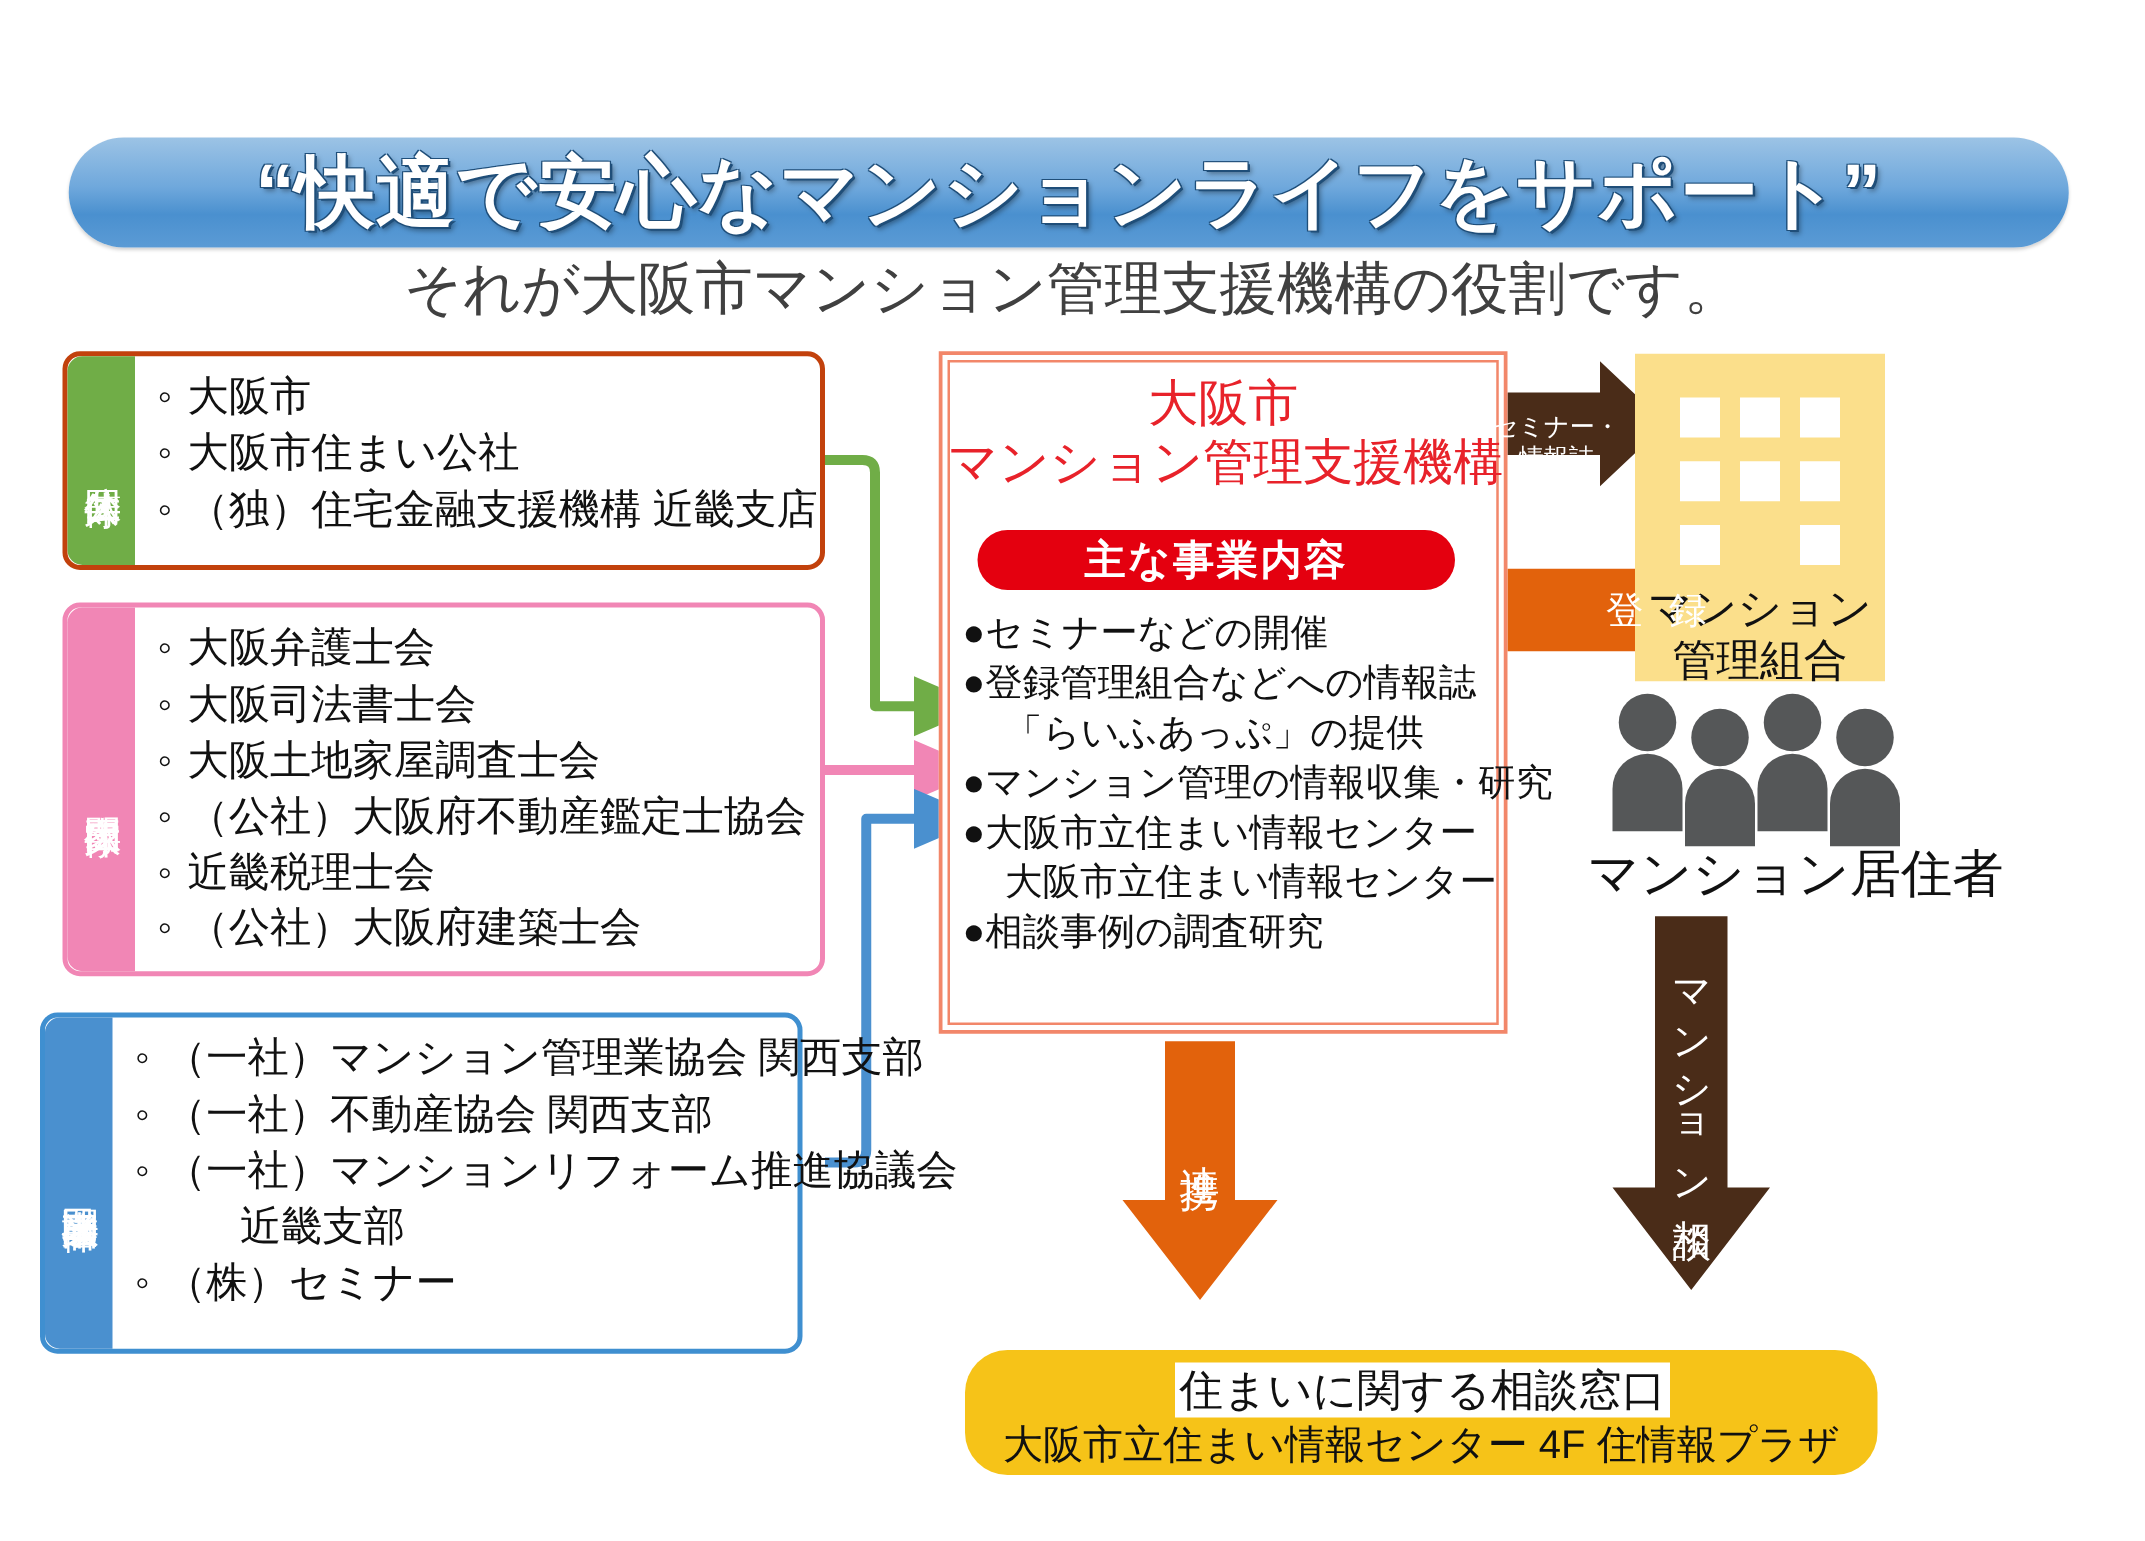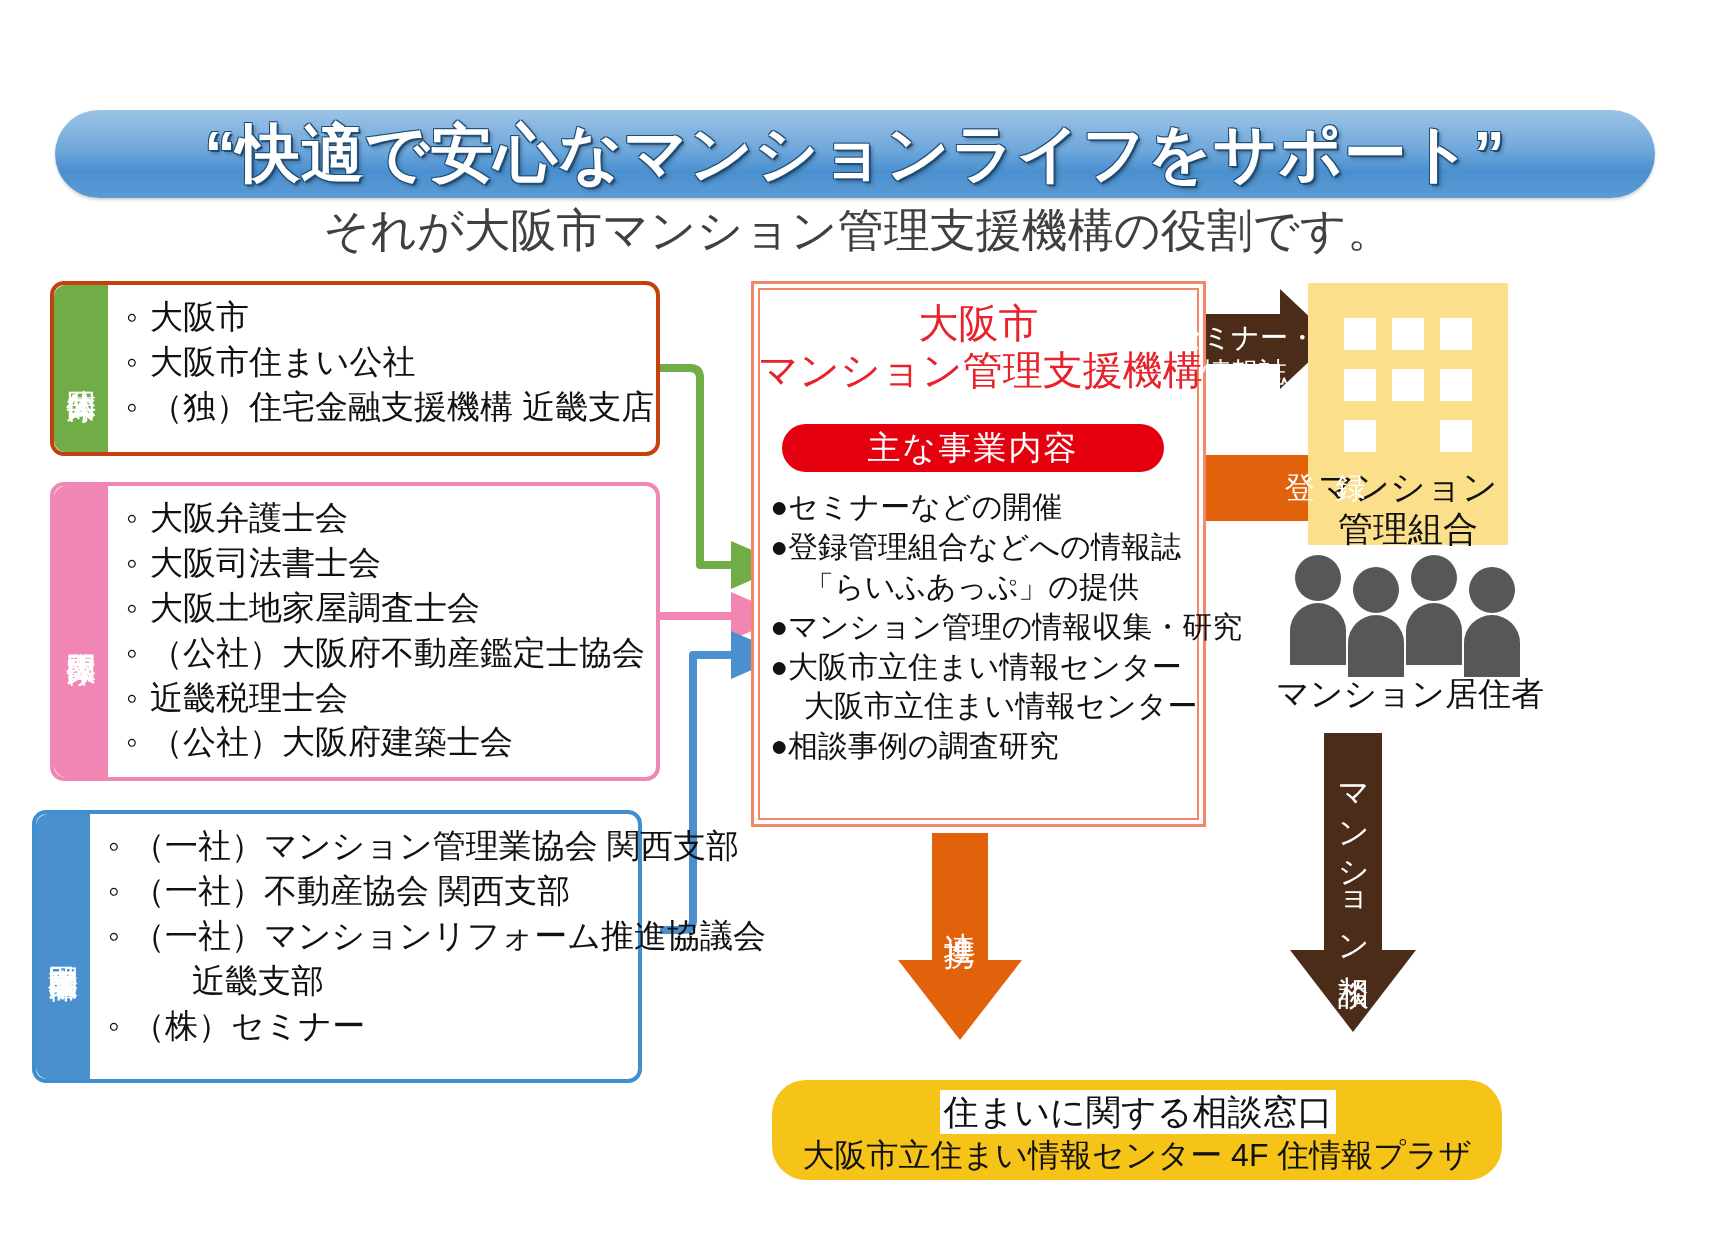--- a/index.html
+++ b/index.html
@@ -68,21 +68,21 @@
   #center-panel-inner{
     position:absolute;left:758px;top:288px;width:441px;height:532px;
     border:2px solid #f2876a;box-sizing:border-box;background:#fff;
   }
   .org-name{
     position:absolute;left:758px;top:300px;width:441px;
     text-align:center;color:#e8222a;font-size:40px;line-height:1.18;font-weight:500;white-space:nowrap;
   }
   .pill-red{
     position:absolute;left:782px;top:424px;width:382px;height:48px;border-radius:24px;
-    background:#e4000f;display:flex;align-items:center;justify-content:center;
+    background:#e4000f;display:flex;align-items:center;justify-content:center;font-weight:bold;
   }
   .pill-red span{color:#fff;font-size:33px;letter-spacing:2px;}
   .svc{position:absolute;left:770px;top:487px;width:425px;}
   .svc ul{list-style:none;margin:0;padding:0;}
   .svc li{font-size:30px;line-height:1.33;white-space:nowrap;color:#111;}
   .svc li.cont{padding-left:34px;}
 
   
   #building{
     position:absolute;left:1308px;top:283px;width:200px;height:262px;
@@ -92,28 +92,28 @@
   #bld-label{
     position:absolute;left:1288px;top:466px;width:240px;text-align:center;
     font-size:35px;line-height:1.2;color:#111;white-space:nowrap;
   }
   #residents{position:absolute;left:1293px;top:545px;width:230px;height:120px;}
   .person{position:absolute;}
   .person .head{width:46px;height:46px;border-radius:50%;background:#555758;}
   .person .body{width:56px;height:62px;border-radius:28px 28px 0 0;background:#555758;margin-left:-5px;margin-top:2px;}
   #residents-label{
     position:absolute;left:1270px;top:672px;width:280px;text-align:center;
-    font-size:33px;color:#111;white-space:nowrap;
+    font-size:41px;color:#111;white-space:nowrap;
   }
 
   
   .arrow-label{position:absolute;color:#fff;display:flex;align-items:center;justify-content:center;}
   #arrow-seminar-label{
     left:1185px;top:315px;width:120px;height:80px;
-    font-size:28px;line-height:1.25;text-align:center;white-space:nowrap;flex-direction:column;
+    font-size:20px;line-height:1.25;text-align:center;white-space:nowrap;flex-direction:column;
   }
   #arrow-register-label{
     left:1273px;top:466px;width:110px;height:44px;font-size:30px;letter-spacing:6px;
   }
   #arrow-renkei-label{
     left:930px;top:856px;width:60px;height:110px;
     writing-mode:vertical-rl;text-orientation:upright;font-size:32px;letter-spacing:4px;
   }
   #arrow-soudan-label{
     left:1326px;top:755px;width:54px;height:210px;

